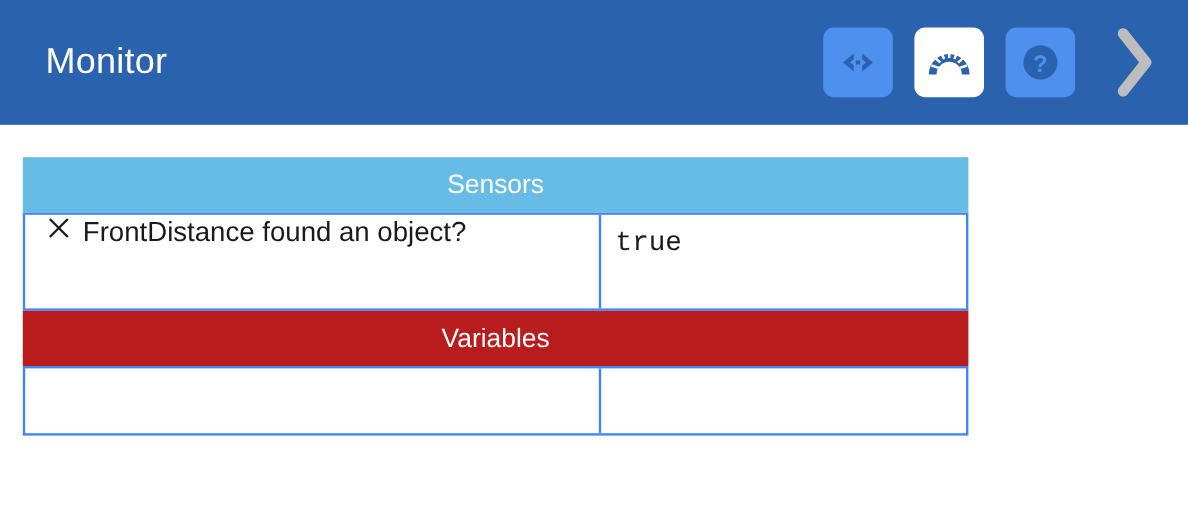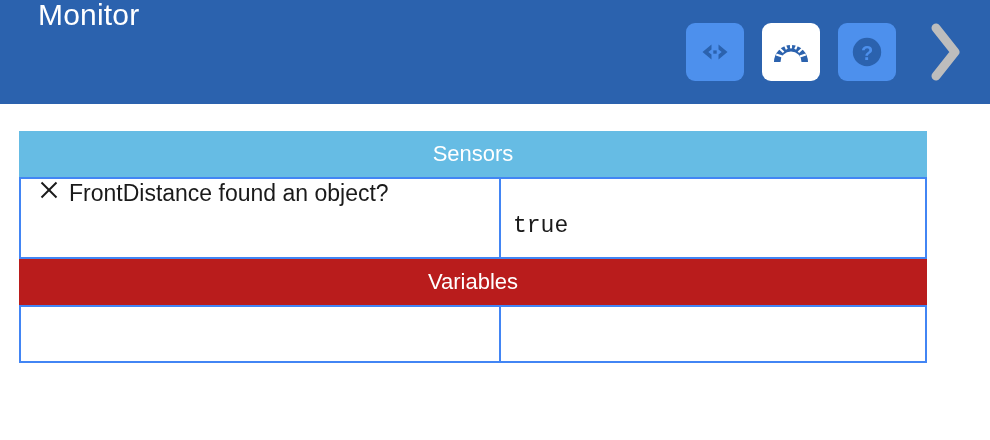--- a/index.html
+++ b/index.html
@@ -16,20 +16,21 @@
 
   
   .appbar {
     position: absolute;
     left: 0;
     top: 0;
     width: 990px;
     height: 104px;
     background: #2B62AE;
     display: flex;
+    align-items: center;
     box-sizing: border-box;
     padding: 0 18px 0 38px;
     gap: 38px;
   }
   .appbar-title {
     color: #ffffff;
     font-size: 30px;
     font-weight: 400;
     letter-spacing: 0.2px;
     line-height: 1;
@@ -66,21 +67,21 @@
     cursor: pointer;
     margin-left: 4px;
     flex: 0 0 auto;
   }
 
   
   .tables {
     position: absolute;
     left: 19px;
     top: 131px;
-    width: 908px;
+    width: 788px;
   }
   .section-header {
     height: 46px;
     display: flex;
     align-items: center;
     justify-content: center;
     color: #ffffff;
     font-size: 22px;
     font-weight: 400;
     box-sizing: border-box;
@@ -107,21 +108,20 @@
     border-right: 2px solid #4285F4;
     overflow: hidden;
   }
   .cell-value {
     flex: 1 1 auto;
     display: flex;
     align-items: flex-start;
     box-sizing: border-box;
     padding: 10px 12px 0 12px;
     overflow: hidden;
-    margin-top: 24px;
   }
 
   .remove-icon {
     width: 28px;
     flex: 0 0 28px;
     display: flex;
     align-items: center;
     justify-content: center;
     cursor: pointer;
     margin-right: 6px;

